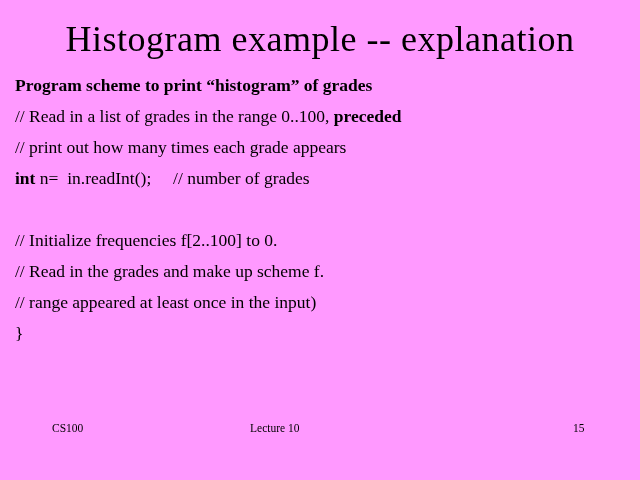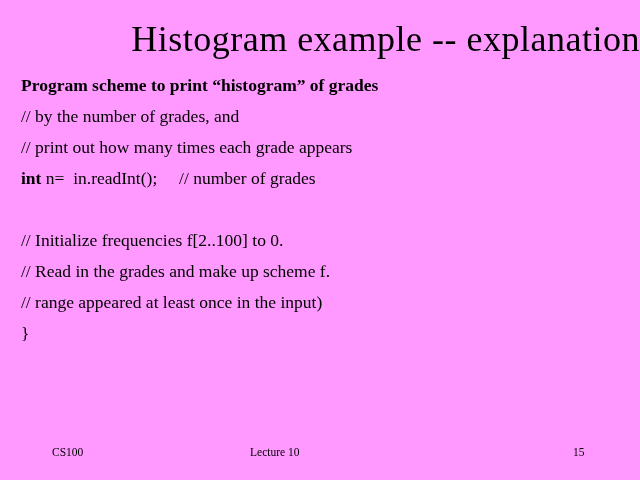--- a/index.html
+++ b/index.html
@@ -19,60 +19,60 @@
     height: 480px;
   }
   .title {
     position: absolute;
     top: 18px;
     left: 0;
     width: 640px;
     margin: 0;
     font-size: 36px;
     font-weight: normal;
-    text-align: right;
+    text-align: center;
     letter-spacing: 0.5px;
     white-space: nowrap;
   }
   .body {
     position: absolute;
     top: 70px;
-    left: 21px;
+    left: 15px;
     right: 6px;
     font-size: 17.5px;
     line-height: 31px;
   }
   .line {
     white-space: pre-wrap;
     min-height: 31px;
   }
   .bold {
     font-weight: bold;
   }
   .footer {
     position: absolute;
-    top: 446px;
+    top: 422px;
     left: 0;
     width: 640px;
     height: 20px;
     font-size: 11.5px;
   }
   .footer-course  { position: absolute; left: 52px;  }
   .footer-lecture { position: absolute; left: 250px; }
   .footer-page    { position: absolute; left: 573px; text-align: right; }
 </style>
 </head>
 <body style="background: rgb(255, 153, 255); color: rgb(0, 0, 0);">
 
 <div class="slide">
   <h1 class="title">Histogram example -- explanation</h1>
 
   <div class="body" id="body-lines">
       <div class="line"><span class="bold">Program scheme to print “histogram” of grades</span></div>
-      <div class="line"><span>// by the number of grades, and</span></div>
+      <div class="line"><span>// Read in a list of grades in the range 0..100, </span><span class="bold">preceded</span></div>
       <div class="line"><span>// print out how many times each grade appears</span></div>
       <div class="line"><span class="bold">int</span><span> n=  in.readInt();     // number of grades</span></div>
       <div class="line">&nbsp;</div>
       <div class="line"><span>// Initialize frequencies f[2..100] to 0.</span></div>
       <div class="line"><span>// Read in the grades and make up scheme f.</span></div>
       <div class="line"><span>// range appeared at least once in the input)</span></div>
       <div class="line"><span>}</span></div>
     </div>
 
   <div class="footer">

